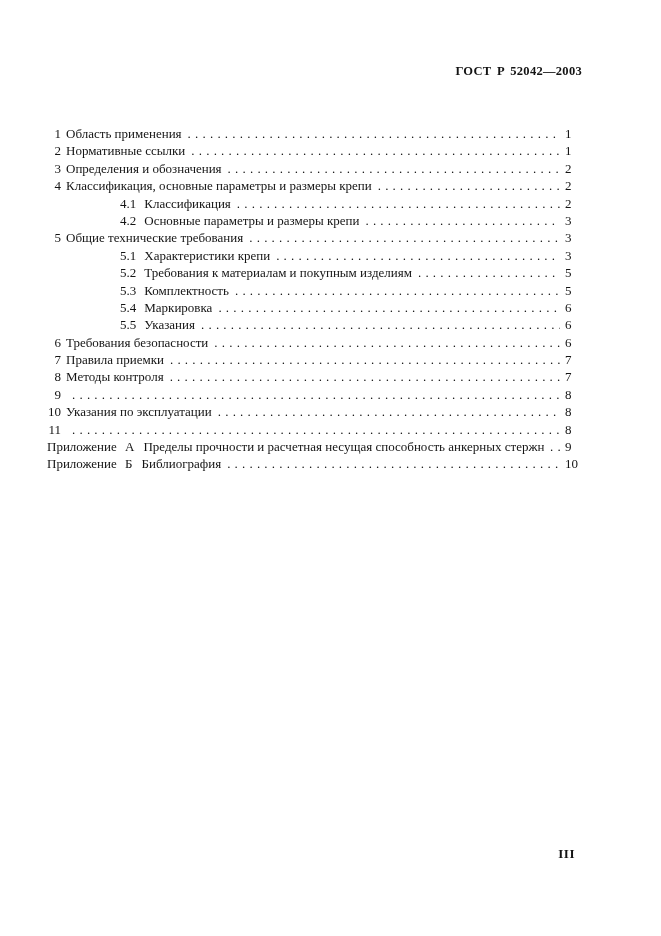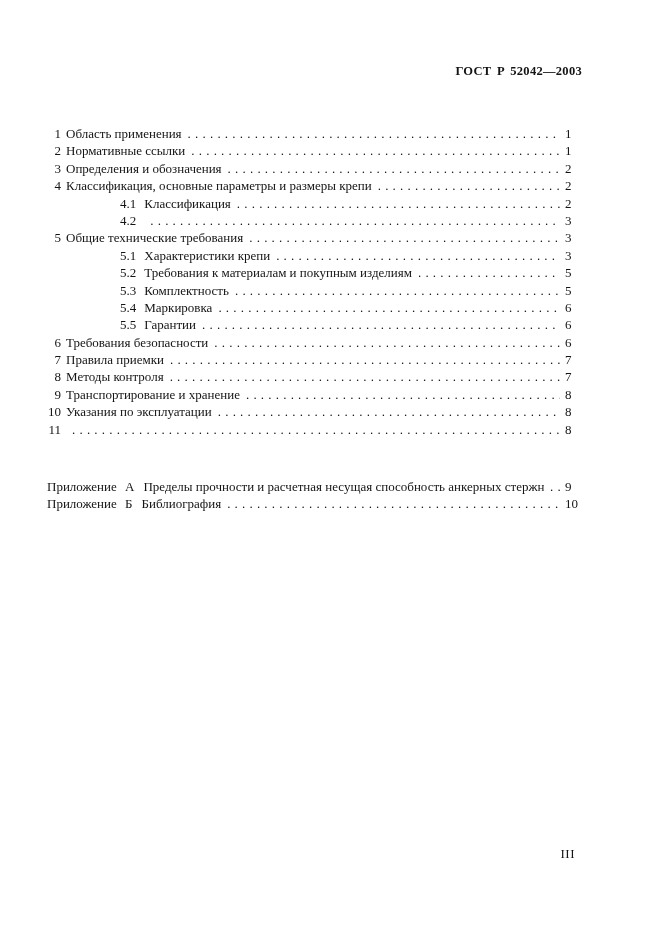--- a/index.html
+++ b/index.html
@@ -63,21 +63,20 @@
     min-width: 0;
     text-align: left;
     margin-right: 8px;
     margin-left: 40px;
   }
   .toc-row.level-appendix .num {
     min-width: 0;
     text-align: right;
     margin-right: 9px;
     word-spacing: 5px;
-    margin-top: 40px;
   }
   .toc-row .label {
     flex: 0 1 auto;
     overflow: hidden;
     white-space: nowrap;
   }
   .toc-row .leader {
     flex: 1 1 0;
     min-width: 10px;
     overflow: hidden;
@@ -95,20 +94,21 @@
     text-align: left;
   }
   .doc-footer {
     position: absolute;
     top: 846px;
     left: 47px;
     width: 528px;
     text-align: right;
     font-size: 13px;
     letter-spacing: 0.5px;
+    font-weight: bold;
   }
 </style>
 </head>
 <body>
 
 <div class="page">
   <div class="doc-header">ГОСТ Р 52042—2003</div>
 
 
   <nav class="toc">
@@ -142,20 +142,21 @@
 
   <div class="toc-row level-sub">
     <span class="num">4.1</span>
     <span class="label">Классификация</span>
     <span class="leader"></span>
     <span class="pagenum">2</span>
   </div>
 
   <div class="toc-row level-sub">
     <span class="num">4.2</span>
+    <span class="label">Основные параметры и размеры крепи</span>
     <span class="leader"></span>
     <span class="pagenum">3</span>
   </div>
 
   <div class="toc-row level-item">
     <span class="num">5</span>
     <span class="label">Общие технические требования</span>
     <span class="leader"></span>
     <span class="pagenum">3</span>
   </div>
@@ -183,21 +184,21 @@
 
   <div class="toc-row level-sub">
     <span class="num">5.4</span>
     <span class="label">Маркировка</span>
     <span class="leader"></span>
     <span class="pagenum">6</span>
   </div>
 
   <div class="toc-row level-sub">
     <span class="num">5.5</span>
-    <span class="label">Гарантии</span>
+    <span class="label">Указания</span>
     <span class="leader"></span>
     <span class="pagenum">6</span>
   </div>
 
   <div class="toc-row level-item">
     <span class="num">6</span>
     <span class="label">Требования безопасности</span>
     <span class="leader"></span>
     <span class="pagenum">6</span>
   </div>
@@ -211,21 +212,20 @@
 
   <div class="toc-row level-item">
     <span class="num">8</span>
     <span class="label">Методы контроля</span>
     <span class="leader"></span>
     <span class="pagenum">7</span>
   </div>
 
   <div class="toc-row level-item">
     <span class="num">9</span>
-    <span class="label">Транспортирование и хранение</span>
     <span class="leader"></span>
     <span class="pagenum">8</span>
   </div>
 
   <div class="toc-row level-item">
     <span class="num">10</span>
     <span class="label">Указания по эксплуатации</span>
     <span class="leader"></span>
     <span class="pagenum">8</span>
   </div>

